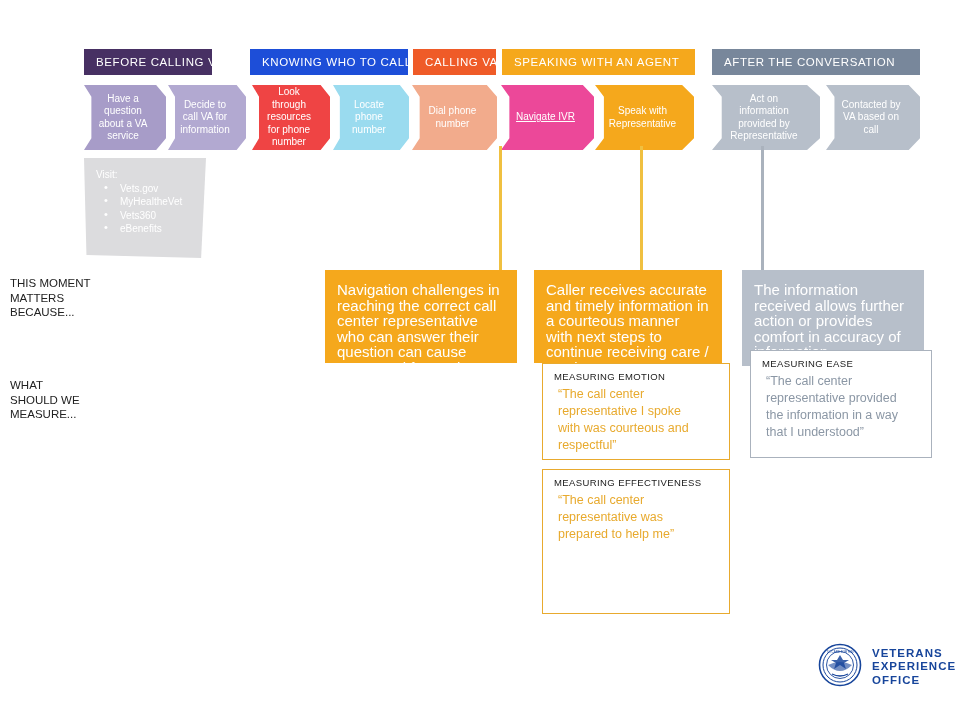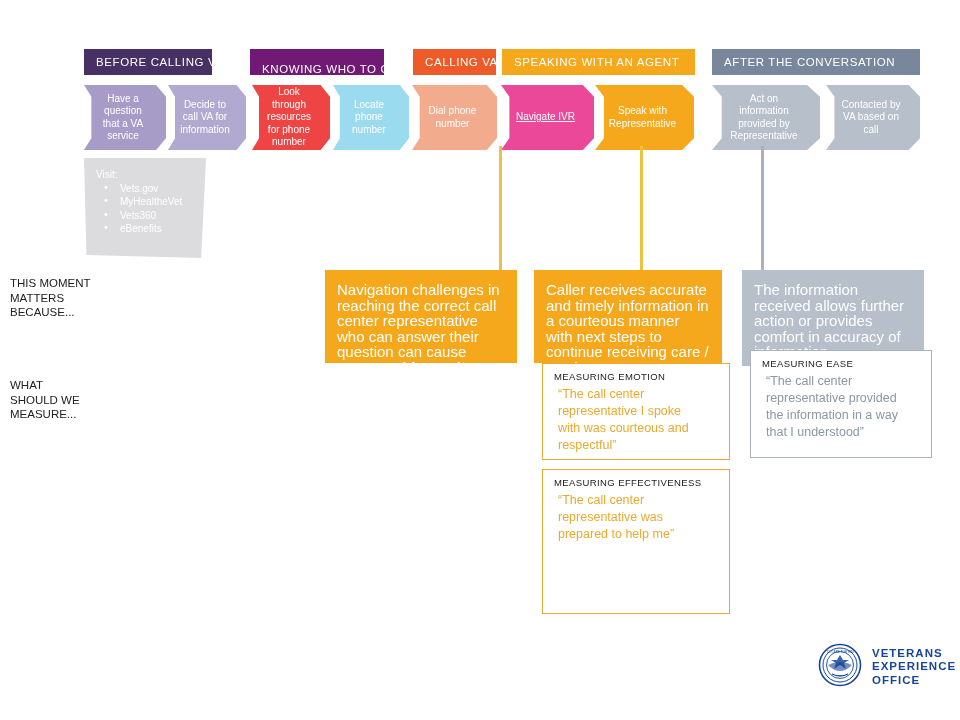--- a/index.html
+++ b/index.html
@@ -121,38 +121,38 @@
 </style>
 </head>
 <body>
 
 <div id="stage">
 
   <div id="phase-bars">
       <div class="phase-bar" style="left: 84px; top: 49px; width: 128px; background: rgb(71, 48, 99);">
         <span>BEFORE  CALLING VA</span>
       </div>
-      <div class="phase-bar" style="left: 250px; top: 49px; width: 134px; background: #701a75; align-items: flex-end;">
+      <div class="phase-bar" style="left: 250px; top: 49px; width: 158px; background: #1d4ed8;">
         <span>KNOWING  WHO TO CALL</span>
       </div>
       <div class="phase-bar" style="left: 413px; top: 49px; width: 83px; background: rgb(239, 91, 40);">
         <span>CALLING VA</span>
       </div>
       <div class="phase-bar" style="left: 502px; top: 49px; width: 193px; background: rgb(245, 168, 28);">
         <span>SPEAKING  WITH AN AGENT</span>
       </div>
       <div class="phase-bar" style="left: 712px; top: 49px; width: 208px; background: rgb(120, 135, 155);">
         <span>AFTER THE CONVERSATION</span>
       </div>
     </div>
   <div id="steps">
       <div class="chev" style="left: 84px; top: 85px; width: 82px; background: rgb(167, 156, 200);">
         <span style="white-space: pre-line;">Have a
 question
-that  a VA
+about  a VA
 service</span>
       </div>
       <div class="chev" style="left: 168px; top: 85px; width: 78px; background: rgb(178, 169, 209);">
         <span style="white-space: pre-line;">Decide to
 call VA for
 information</span>
       </div>
       <div class="chev" style="left: 252px; top: 85px; width: 78px; background: #ef4444;">
         <span style="white-space: pre-line;">Look
 through

